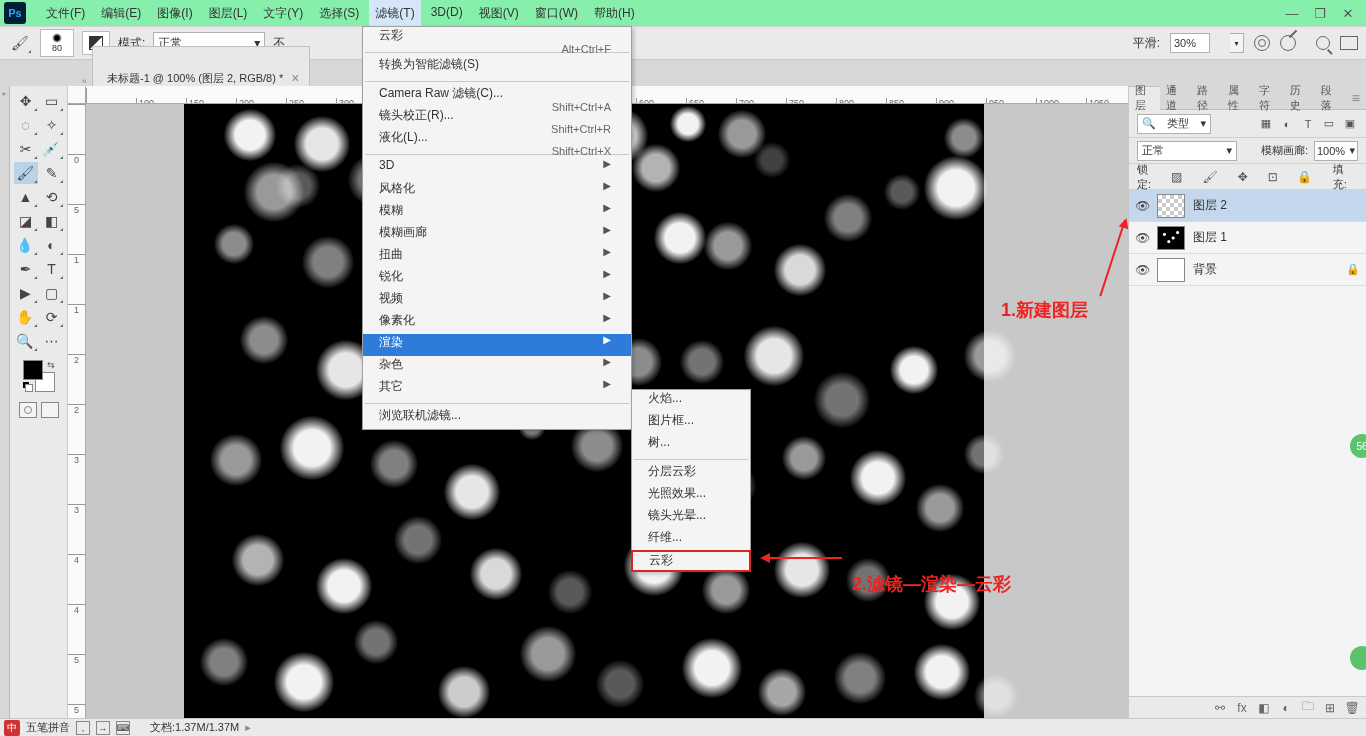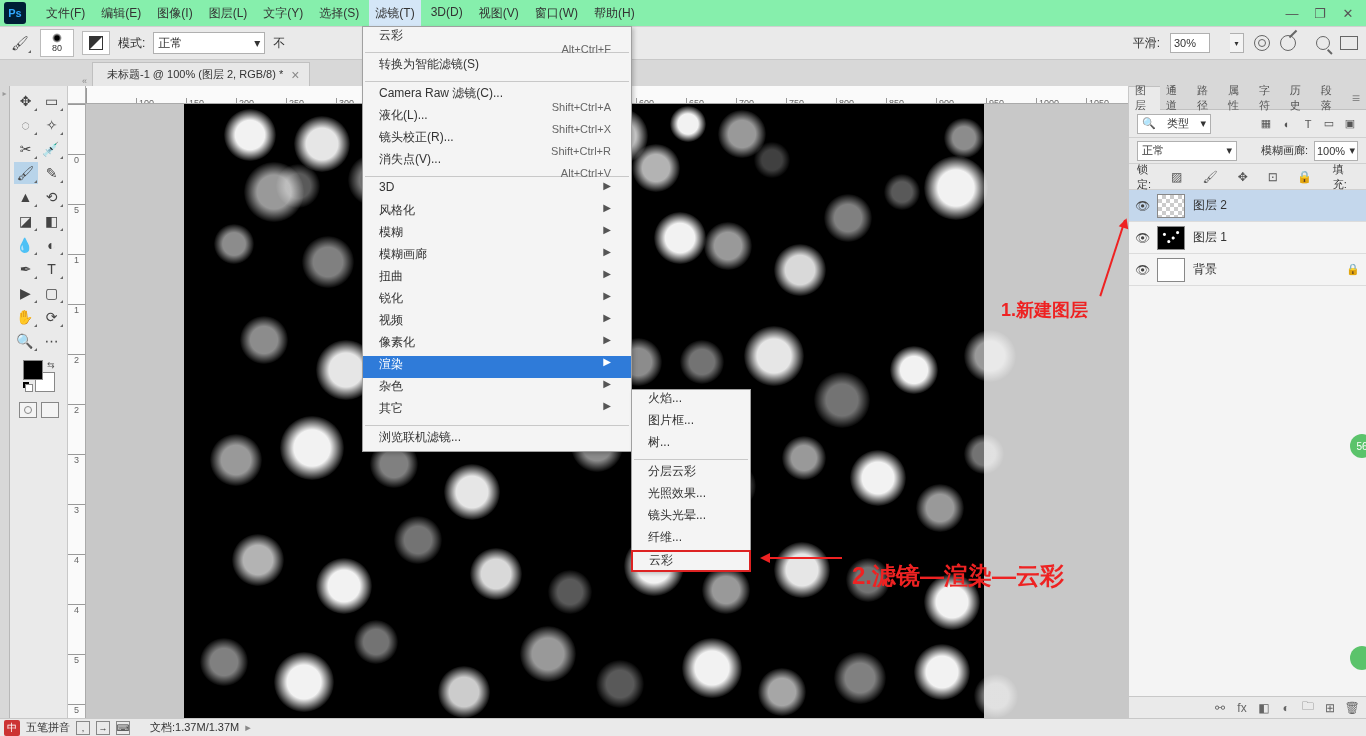--- a/index.html
+++ b/index.html
@@ -29,21 +29,21 @@
 .gear { width: 16px; height: 16px; border:1px solid #666; border-radius:50%; position:relative; }
 .gear::before { content:''; position:absolute; inset:3px; border:1px solid #666; border-radius:50%; }
 .target-ic { width: 16px; height: 16px; border:1.5px solid #666; border-radius:50%; position:relative; background:#eaeaea; }
 .target-ic::after { content:''; position:absolute; width:10px; height:2px; background:#666; top:-3px; left:7px; transform:rotate(-45deg); }
 .search-ic { width:14px; height:14px; border:1.5px solid #666; border-radius:50%; position:relative; }
 .search-ic::after { content:''; position:absolute; width:6px; height:1.5px; background:#666; bottom:-3px; right:-4px; transform:rotate(45deg); }
 .artb-ic { width:18px; height:14px; border:1.5px solid #666; }
 
 
 .tabbar { height: 26px; background: #d8d8d8; display: flex; align-items: flex-end; padding-left: 82px; }
-.doc-tab { height: 24px; background: #e8e8e8; padding: 0 10px 0 14px; display: flex; align-items: center; gap: 8px; border-top: 1px solid #c0c0c0; border-left: 1px solid #c0c0c0; border-right: 1px solid #c0c0c0; font-size: 11px; color: #333; }
+.doc-tab { height: 40px; background: #e8e8e8; padding: 0 10px 0 14px; display: flex; align-items: flex-end; gap: 8px; border-top: 1px solid #c0c0c0; border-left: 1px solid #c0c0c0; border-right: 1px solid #c0c0c0; font-size: 11px; color: #333; }
 .doc-tab .x { color: #888; font-size: 14px; cursor: default; }
 .tablead { width: 10px; display:flex; align-items:center; color:#888; font-size:9px; }
 
 
 .main { display: flex; height: calc(100% - 26px - 34px - 26px - 18px); background: #c8c8c8; position: relative; }
 
 
 .leftstrip { width: 10px; background: #d8d8d8; border-right: 1px solid #b8b8b8; display:flex; flex-direction:column; align-items:center; padding-top:3px; }
 .leftstrip div { font-size:8px; color:#999; }
 
@@ -116,21 +116,21 @@
 .layer .name { font-size: 12px; flex: 1; }
 .layer .lock { font-size: 11px; color: #666; }
 .panel-bottom { height: 22px; background: #eaeaea; border-top: 1px solid #c8c8c8; display: flex; align-items: center; justify-content: flex-end; gap: 6px; padding: 0 6px; font-size: 12px; color: #666; }
 .panel-bottom span { width:16px; text-align:center; }
 
 
 .anno1 { position: absolute; top: 298px; right: 278px; color: #e22; font-size: 18px; font-weight: bold; z-index: 50; }
 .arrow1 { position: absolute; top: 220px; right: 242px; width: 0; height: 0; z-index: 50; }
 .arrow1::before { content:''; position:absolute; width:2px; height:80px; background:#e22; transform:rotate(18deg); transform-origin:top; }
 .arrow1::after { content:''; position:absolute; width:0; height:0; border-left:5px solid transparent; border-right:5px solid transparent; border-bottom:10px solid #e22; top:-2px; left:-4px; transform:rotate(18deg); }
-.anno2 { position: absolute; top: 560px; left: 852px; color: #e22; font-size: 24px; font-weight: bold; z-index: 50; }
+.anno2 { position: absolute; top: 572px; left: 852px; color: #e22; font-size: 18px; font-weight: bold; z-index: 50; }
 .arrow2 { position: absolute; top: 557px; left: 762px; z-index: 50; }
 .arrow2::before { content:''; position:absolute; width:80px; height:2px; background:#e22; }
 .arrow2::after { content:''; position:absolute; width:0; height:0; border-top:5px solid transparent; border-bottom:5px solid transparent; border-right:10px solid #e22; top:-4px; left:-2px; }
 
 
 .statusbar { height: 18px; background: #eaeaea; border-top: 1px solid #c8c8c8; display: flex; align-items: center; font-size: 11px; padding: 0 4px; gap: 6px; }
 .ime { width:16px; height:16px; background:#c33; color:#fff; font-size:10px; display:flex; align-items:center; justify-content:center; border-radius:2px; }
 .ime-ic { width:14px; height:14px; border:1px solid #888; display:flex; align-items:center; justify-content:center; font-size:9px; }
 
 
@@ -440,30 +440,26 @@
   <div class="sep"></div>
   <div class="mi">
       <span>转换为智能滤镜(S)</span>
     </div>
   <div class="sep"></div>
   <div class="mi">
       <span>Camera Raw 滤镜(C)...</span>
       <span class="sc">Shift+Ctrl+A</span>
     </div>
   <div class="mi">
+      <span>镜头校正(R)...</span>
+      <span class="sc">Shift+Ctrl+R</span>
+    </div>
+  <div class="mi">
       <span>液化(L)...</span>
       <span class="sc">Shift+Ctrl+X</span>
-    </div>
-  <div class="mi">
-      <span>镜头校正(R)...</span>
-      <span class="sc">Shift+Ctrl+R</span>
-    </div>
-  <div class="mi">
-      <span>消失点(V)...</span>
-      <span class="sc">Alt+Ctrl+V</span>
     </div>
   <div class="sep"></div>
   <div class="mi">
       <span>3D</span>
       <span class="arr">▶</span>
     </div>
   <div class="mi">
       <span>风格化</span>
       <span class="arr">▶</span>
     </div>

